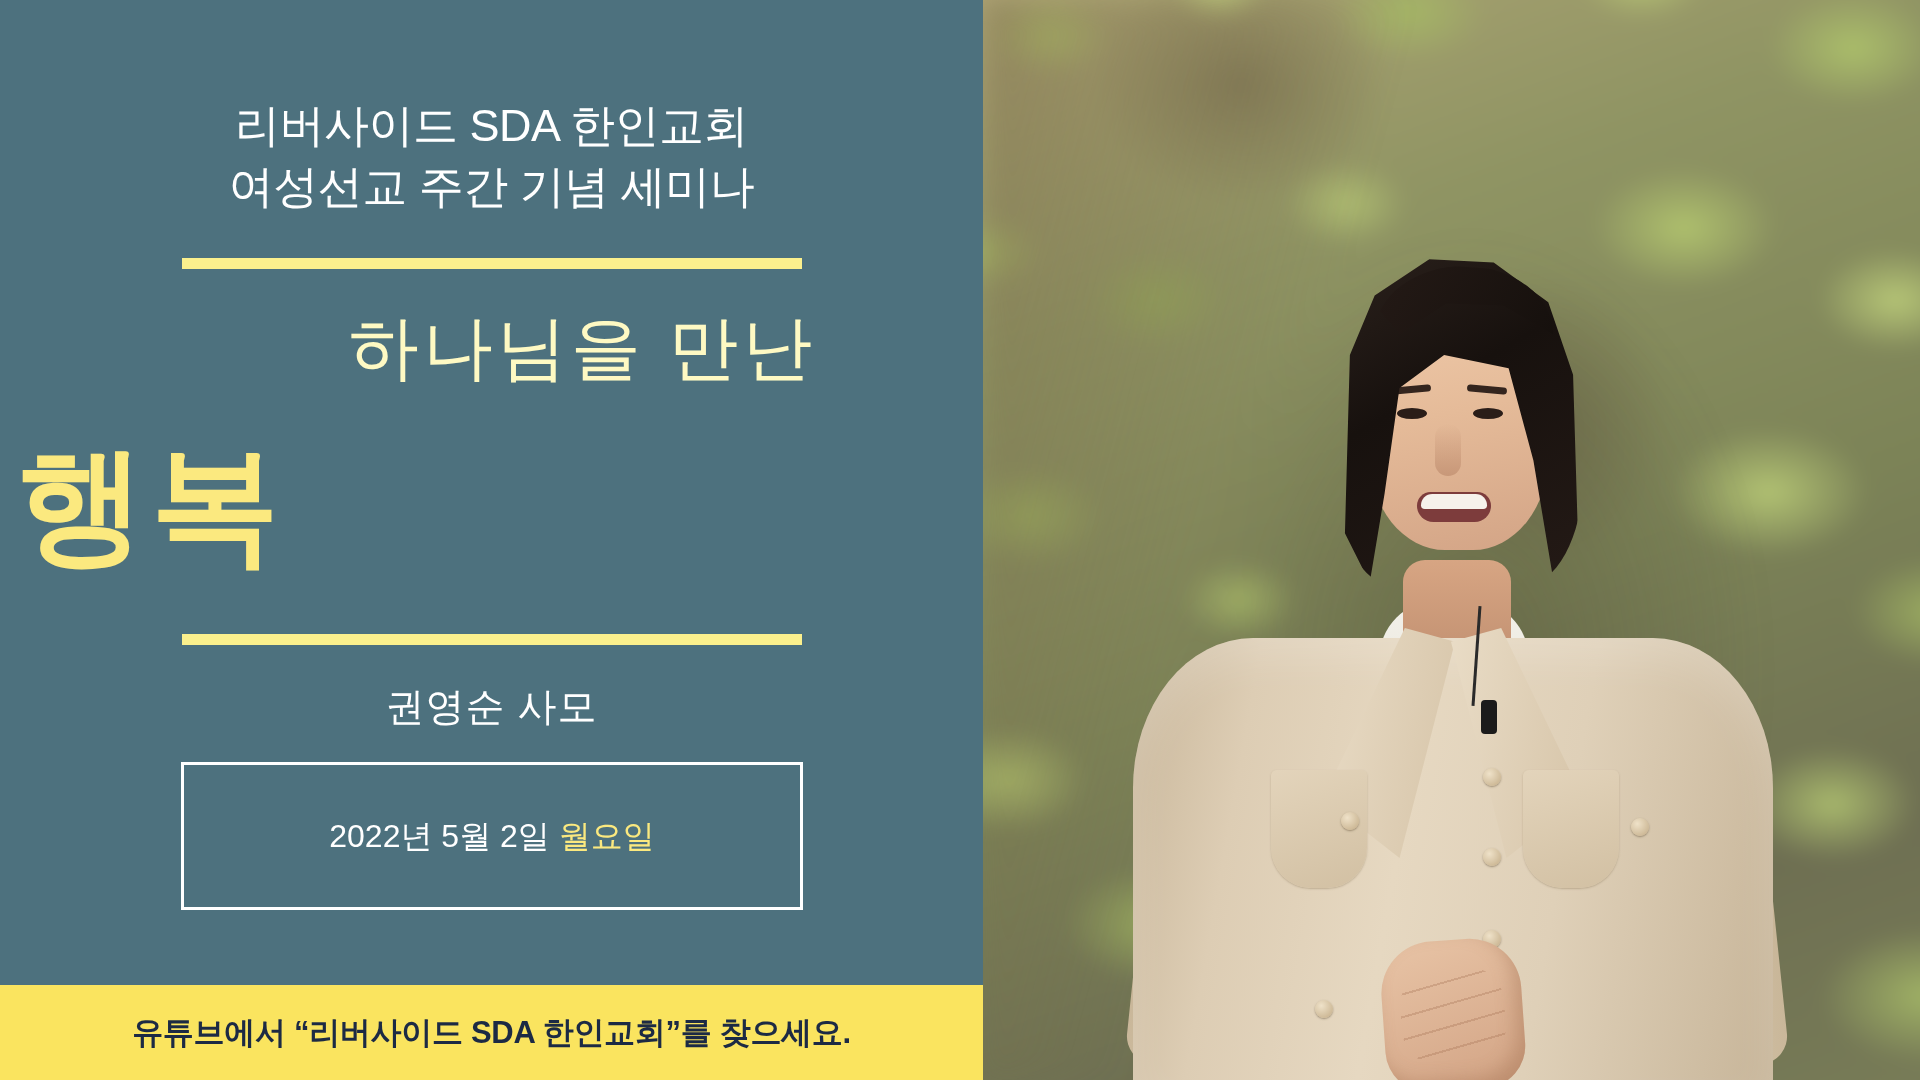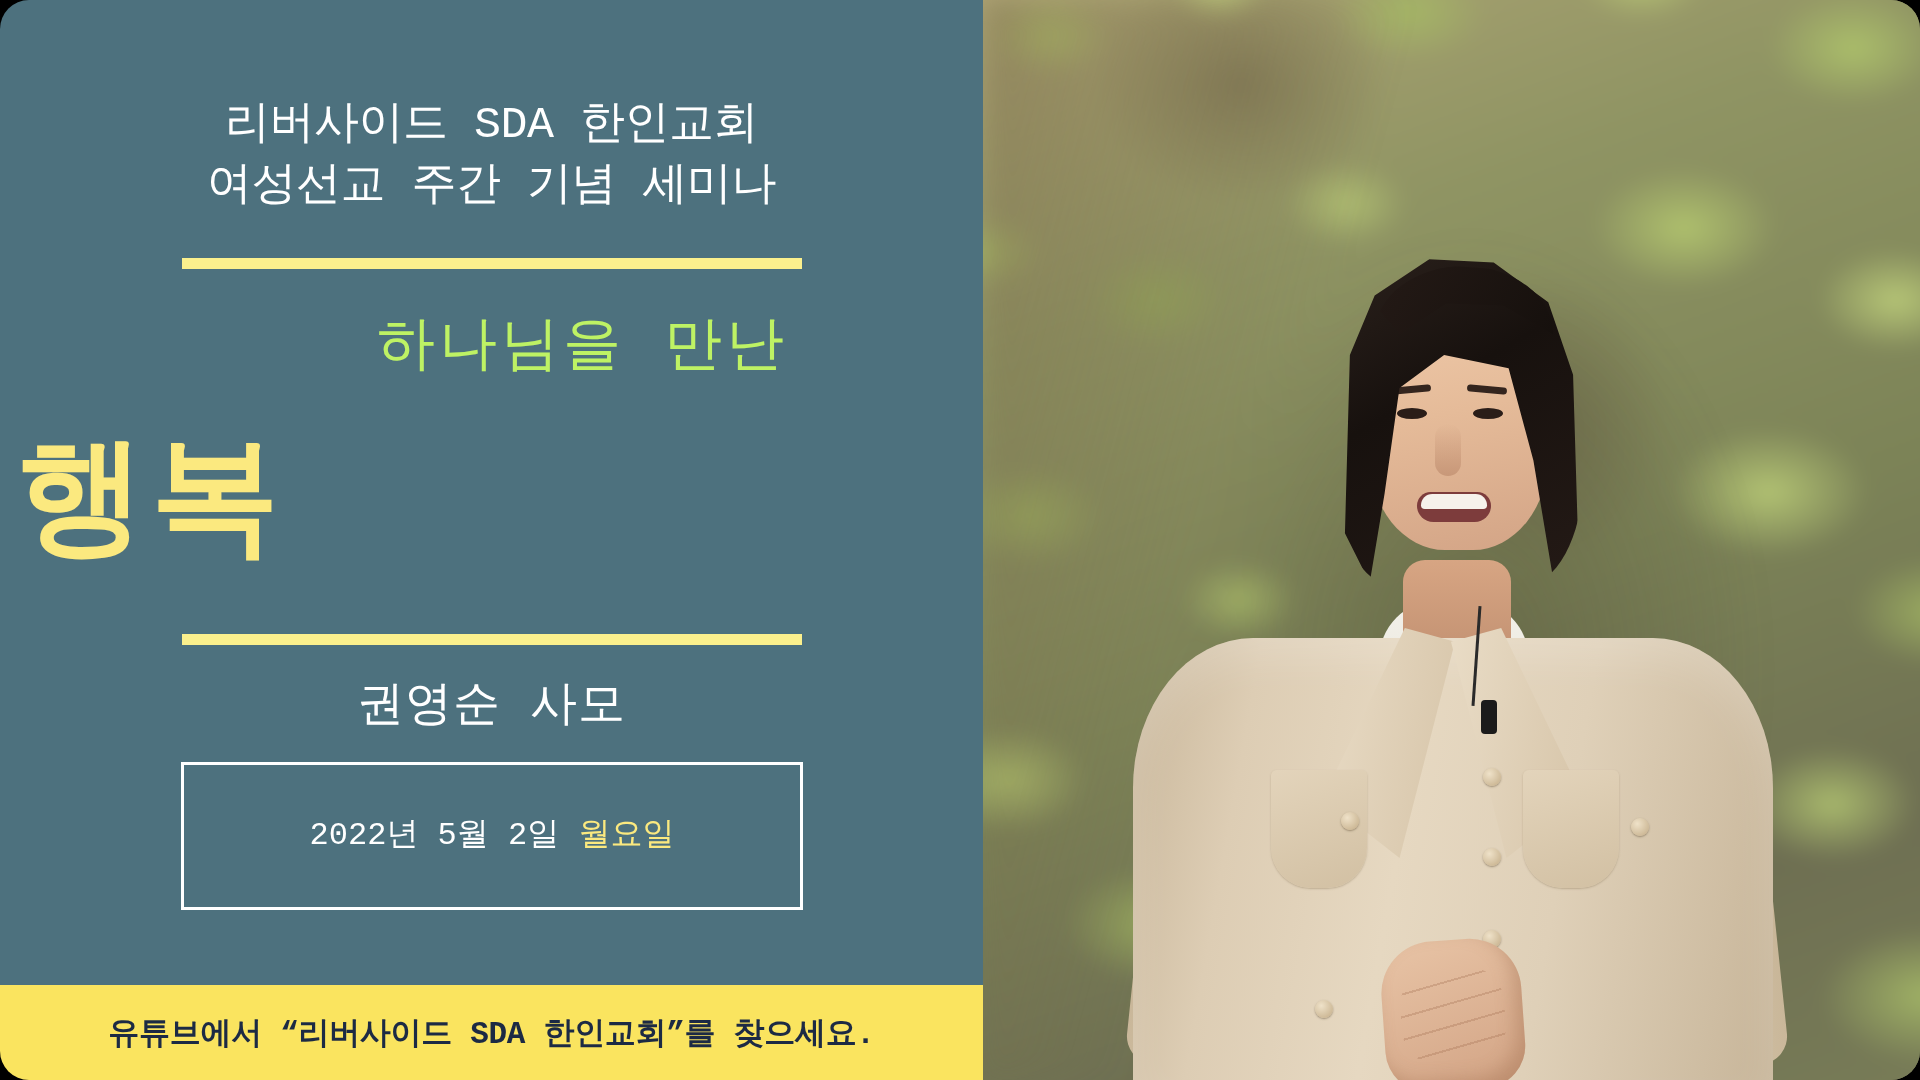--- a/index.html
+++ b/index.html
@@ -5,22 +5,21 @@
   html, body {
     margin: 0;
     padding: 0;
     background: #000;
   }
   #stage {
     position: relative;
     width: 1920px;
     height: 1080px;
     overflow: hidden;
-    font-family: Liberation Mono, monospace;
-    border-radius: 29px;
+    font-family: Liberation Sans, sans-serif;
   }
 
   
   .photo-panel {
     position: absolute;
     left: 983px;
     top: 0;
     width: 937px;
     height: 1080px;
     overflow: hidden;
@@ -219,42 +218,42 @@
     position: absolute;
     left: 182px; width: 620px; height: 11px;
     background: #fbf08d;
   }
   .rule-top { top: 258px; }
   .rule-bottom { top: 634px; }
 
   .title-main {
     position: absolute; left: 0; top: 300px; width: 1165px;
     text-align: center;
-    color: #bef264;
-    font-size: 58px;
+    color: #fef9c3;
+    font-size: 70px;
     line-height: 96px;
     font-weight: 400;
     letter-spacing: 4px;
     white-space: nowrap;
   }
   .title-accent {
     position: absolute; left: 17px; top: 430px; width: 983px;
     text-align: left;
     color: #fbe97f;
     font-size: 128px;
     line-height: 150px;
     font-weight: 700;
     letter-spacing: 6px;
     white-space: nowrap;
   }
   .speaker {
     position: absolute; left: 0; top: 678px; width: 983px;
     text-align: center;
     color: #ffffff;
-    font-size: 47px;
+    font-size: 39px;
     line-height: 58px;
     font-weight: 400;
     letter-spacing: 1px;
     white-space: nowrap;
   }
 
   .date-box {
     position: absolute;
     left: 181px; top: 762px;
     width: 622px; height: 148px;

